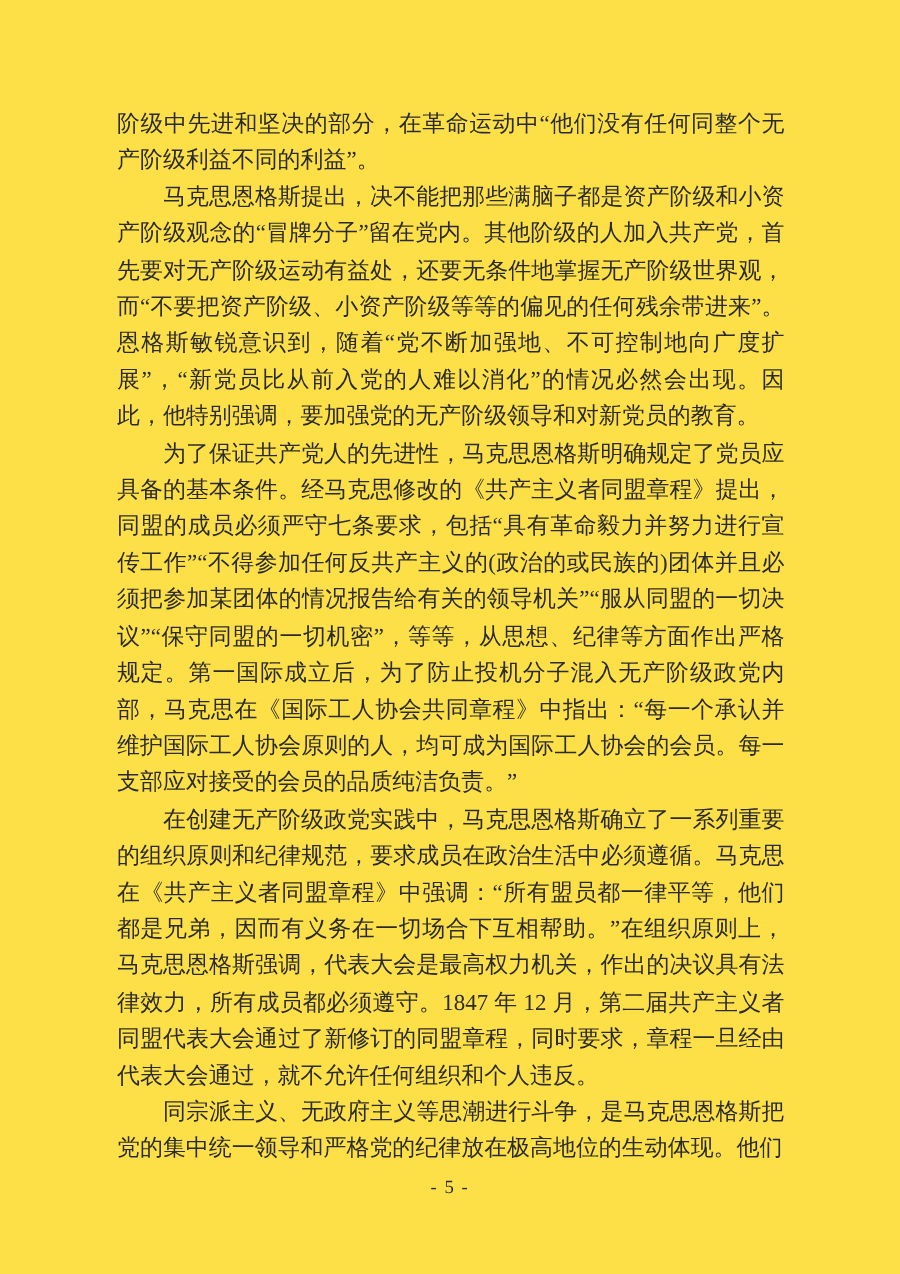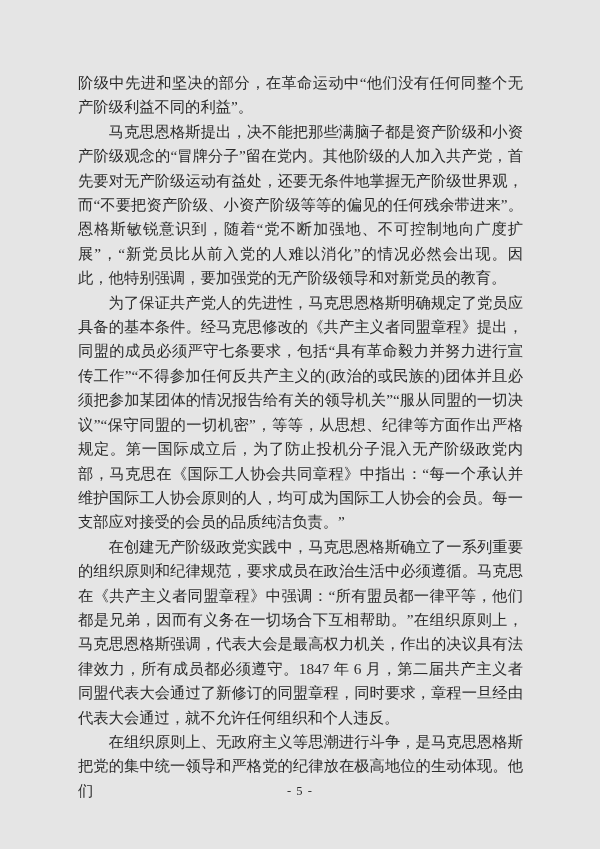--- a/index.html
+++ b/index.html
@@ -5,21 +5,21 @@
 <style>
   html, body {
     margin: 0;
     padding: 0;
     background: #ffffff;
   }
   .page {
     position: relative;
     width: 600px;
     height: 849px;
-    background: #e5e5e5;
+    background: #fde047;
     overflow: hidden;
     font-family: "Liberation Serif", "DejaVu Serif", serif;
     color: #2b2b2b;
   }
   .text-block {
     position: absolute;
     left: 78px;
     top: 71px;
     width: 445px;
     font-size: 15.3px;
@@ -49,17 +49,17 @@
   }
 </style>
 </head>
 <body>
 
 <div class="page">
   <div class="text-block">
     <p class="para no-indent">阶级中先进和坚决的部分，在革命运动中“他们没有任何同整个无产阶级利益不同的利益”。</p>
     <p class="para">马克思恩格斯提出，决不能把那些满脑子都是资产阶级和小资产阶级观念的“冒牌分子”留在党内。其他阶级的人加入共产党，首先要对无产阶级运动有益处，还要无条件地掌握无产阶级世界观，而“不要把资产阶级、小资产阶级等等的偏见的任何残余带进来”。恩格斯敏锐意识到，随着“党不断加强地、不可控制地向广度扩展”，“新党员比从前入党的人难以消化”的情况必然会出现。因此，他特别强调，要加强党的无产阶级领导和对新党员的教育。</p>
     <p class="para">为了保证共产党人的先进性，马克思恩格斯明确规定了党员应具备的基本条件。经马克思修改的《共产主义者同盟章程》提出，同盟的成员必须严守七条要求，包括“具有革命毅力并努力进行宣传工作”“不得参加任何反共产主义的(政治的或民族的)团体并且必须把参加某团体的情况报告给有关的领导机关”“服从同盟的一切决议”“保守同盟的一切机密”，等等，从思想、纪律等方面作出严格规定。第一国际成立后，为了防止投机分子混入无产阶级政党内部，马克思在《国际工人协会共同章程》中指出：“每一个承认并维护国际工人协会原则的人，均可成为国际工人协会的会员。每一支部应对接受的会员的品质纯洁负责。”</p>
-    <p class="para">在创建无产阶级政党实践中，马克思恩格斯确立了一系列重要的组织原则和纪律规范，要求成员在政治生活中必须遵循。马克思在《共产主义者同盟章程》中强调：“所有盟员都一律平等，他们都是兄弟，因而有义务在一切场合下互相帮助。”在组织原则上，马克思恩格斯强调，代表大会是最高权力机关，作出的决议具有法律效力，所有成员都必须遵守。1847 年 6 月，第二届共产主义者同盟代表大会通过了新修订的同盟章程，同时要求，章程一旦经由代表大会通过，就不允许任何组织和个人违反。</p>
-    <p class="para">在组织原则上、无政府主义等思潮进行斗争，是马克思恩格斯把党的集中统一领导和严格党的纪律放在极高地位的生动体现。他们</p>
+    <p class="para">在创建无产阶级政党实践中，马克思恩格斯确立了一系列重要的组织原则和纪律规范，要求成员在政治生活中必须遵循。马克思在《共产主义者同盟章程》中强调：“所有盟员都一律平等，他们都是兄弟，因而有义务在一切场合下互相帮助。”在组织原则上，马克思恩格斯强调，代表大会是最高权力机关，作出的决议具有法律效力，所有成员都必须遵守。1847 年 12 月，第二届共产主义者同盟代表大会通过了新修订的同盟章程，同时要求，章程一旦经由代表大会通过，就不允许任何组织和个人违反。</p>
+    <p class="para">同宗派主义、无政府主义等思潮进行斗争，是马克思恩格斯把党的集中统一领导和严格党的纪律放在极高地位的生动体现。他们</p>
   </div>
   <div class="page-number">- 5 -</div>
 </div>
 
 </body></html>

